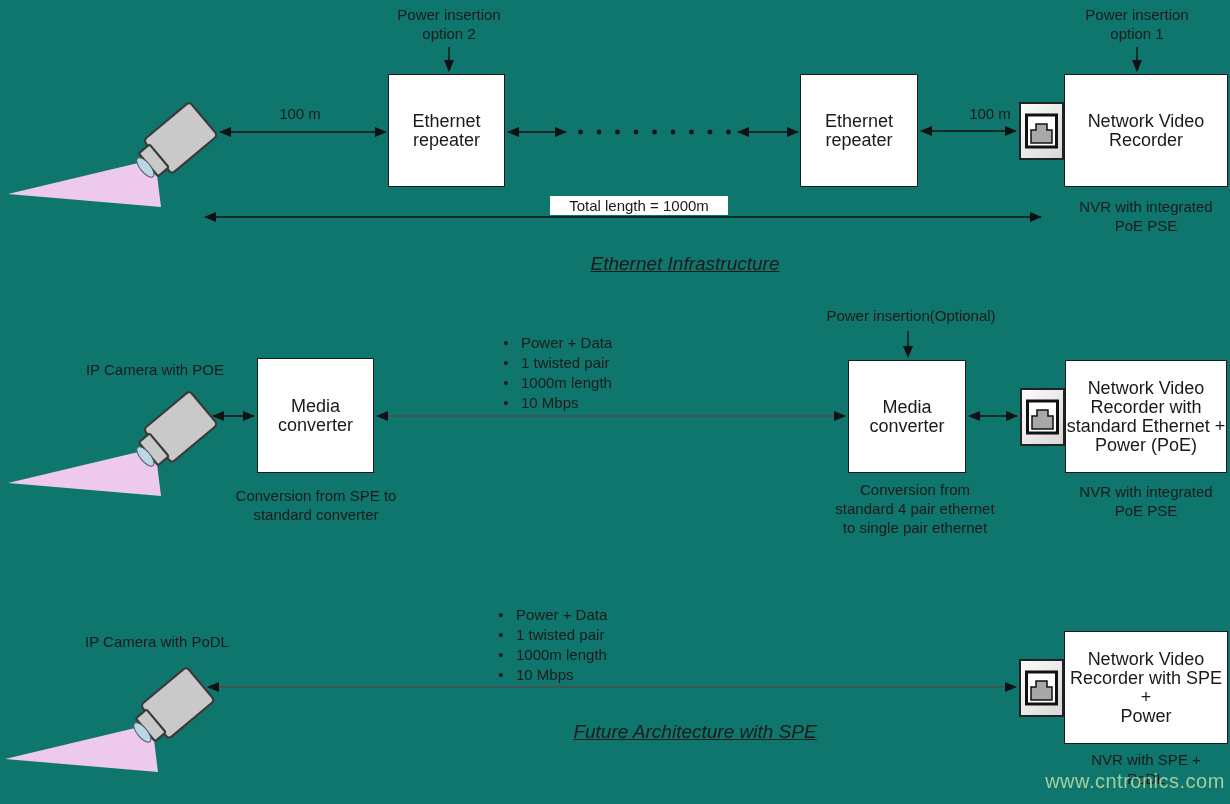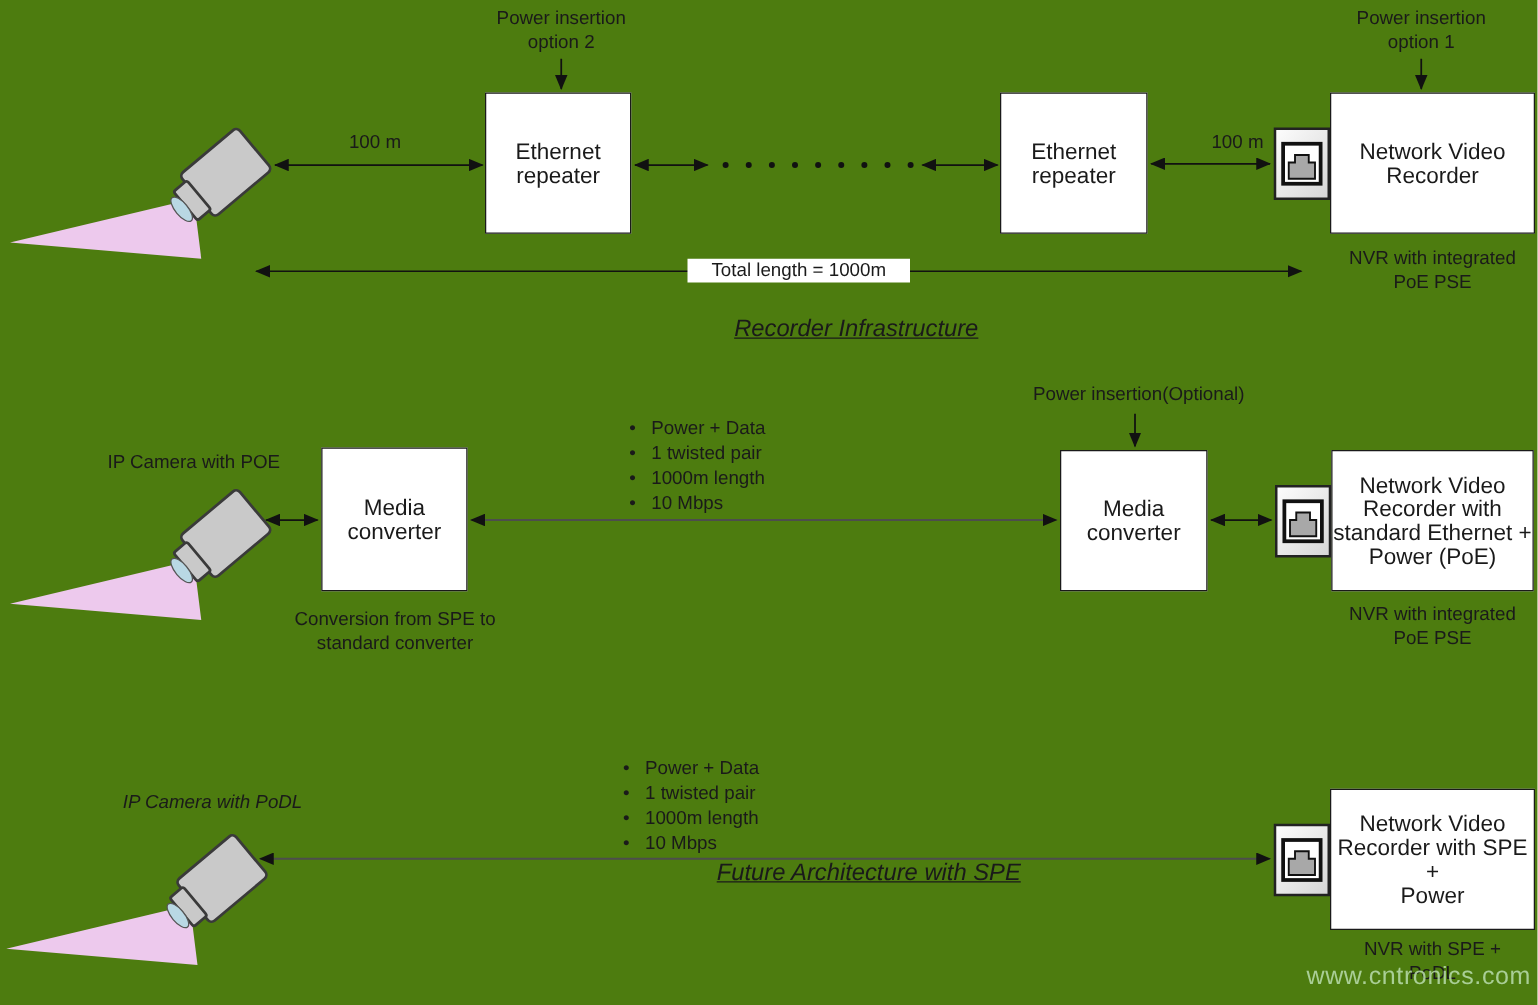--- a/index.html
+++ b/index.html
@@ -1,17 +1,17 @@
 <!DOCTYPE html>
 <html><head>
 <meta charset="utf-8">
 <style>
   html,body{margin:0;padding:0;background:#fff;}
   #canvas{
-    position:relative;width:1230px;height:804px;background:#4d7c0f;overflow:hidden;
+    position:relative;width:1230px;height:804px;background:#0f766e;overflow:hidden;
     font-family:"Liberation Sans",sans-serif;color:#1a1a1a;
   }
   #wires{position:absolute;left:0;top:0;width:1230px;height:804px;}
   .box{
     position:absolute;box-sizing:border-box;background:#fff;
     border:1.5px solid #1a1a1a;display:flex;align-items:center;justify-content:center;
     text-align:center;font-size:18px;line-height:19px;white-space:pre-line;
   }
   .lbl{
     position:absolute;font-size:15px;line-height:19px;text-align:center;
@@ -99,24 +99,24 @@
   <div class="lbl" style="left:250px;top:104px;width:100px;">100 m</div>
   <div class="lbl" style="left:945px;top:104px;width:90px;">100 m</div>
 
   <div class="box" style="left:388px;top:74px;width:117px;height:113px;">Ethernet
 repeater</div>
   <div class="box" style="left:800px;top:74px;width:118px;height:113px;">Ethernet
 repeater</div>
   <div class="box" style="left:1064px;top:74px;width:164px;height:113px;">Network Video
 Recorder</div>
 
-  <div class="lbl mask" style="left:550px;top:207px;width:170px;">Total length = 1000m</div>
+  <div class="lbl mask" style="left:550px;top:196px;width:170px;">Total length = 1000m</div>
   <div class="lbl" style="left:1056px;top:197px;width:180px;">NVR with integrated
 PoE PSE</div>
-  <div class="lbl title" style="left:540px;top:252px;width:290px;">Recorder Infrastructure</div>
+  <div class="lbl title" style="left:540px;top:252px;width:290px;">Ethernet Infrastructure</div>
 
   <div class="lbl" style="left:62px;top:360px;width:186px;">IP Camera with POE</div>
 
   <div class="box" style="left:257px;top:358px;width:117px;height:115px;">Media
 converter</div>
   <div class="lbl" style="left:210px;top:486px;width:212px;">Conversion from SPE to
 standard converter</div>
 
   <ul class="bullets" style="left:485px;top:333px;width:170px;">
     <li>
@@ -130,30 +130,33 @@
       </li>
     <li>
         <span>10 Mbps</span>
       </li>
   </ul>
 
   <div class="lbl" style="left:806px;top:306px;width:210px;">Power insertion(Optional)</div>
 
   <div class="box" style="left:848px;top:360px;width:118px;height:113px;">Media
 converter</div>
+  <div class="lbl" style="left:820px;top:480px;width:190px;">Conversion from
+standard 4 pair ethernet
+to single pair ethernet</div>
 
   <div class="box" style="left:1065px;top:360px;width:162px;height:113px;">Network Video
 Recorder with
 standard Ethernet +
 Power (PoE)</div>
   <div class="lbl" style="left:1056px;top:482px;width:180px;">NVR with integrated
 PoE PSE</div>
 
 
-  <div class="lbl" style="left:70px;top:632px;width:200px;font-style:italic;">IP Camera with PoDL</div>
+  <div class="lbl" style="left:57px;top:632px;width:200px;">IP Camera with PoDL</div>
 
   <ul class="bullets" style="left:480px;top:605px;width:170px;">
     <li>
         <span>Power + Data</span>
       </li>
     <li>
         <span>1 twisted pair</span>
       </li>
     <li>
         <span>1000m length</span>
@@ -162,16 +165,16 @@
         <span>10 Mbps</span>
       </li>
   </ul>
 
   <div class="box" style="left:1064px;top:631px;width:164px;height:113px;">Network Video
 Recorder with SPE +
 Power</div>
   <div class="lbl" style="left:1056px;top:750px;width:180px;">NVR with SPE +
 PoDL</div>
 
-  <div class="lbl title" style="left:545px;top:687px;width:300px;">Future Architecture with SPE</div>
+  <div class="lbl title" style="left:545px;top:720px;width:300px;">Future Architecture with SPE</div>
 
   <div class="watermark" style="left:1040px;top:770px;width:190px;color:#b4d7a5;">www.cntronics.com</div>
 </div>
 
 </body></html>

